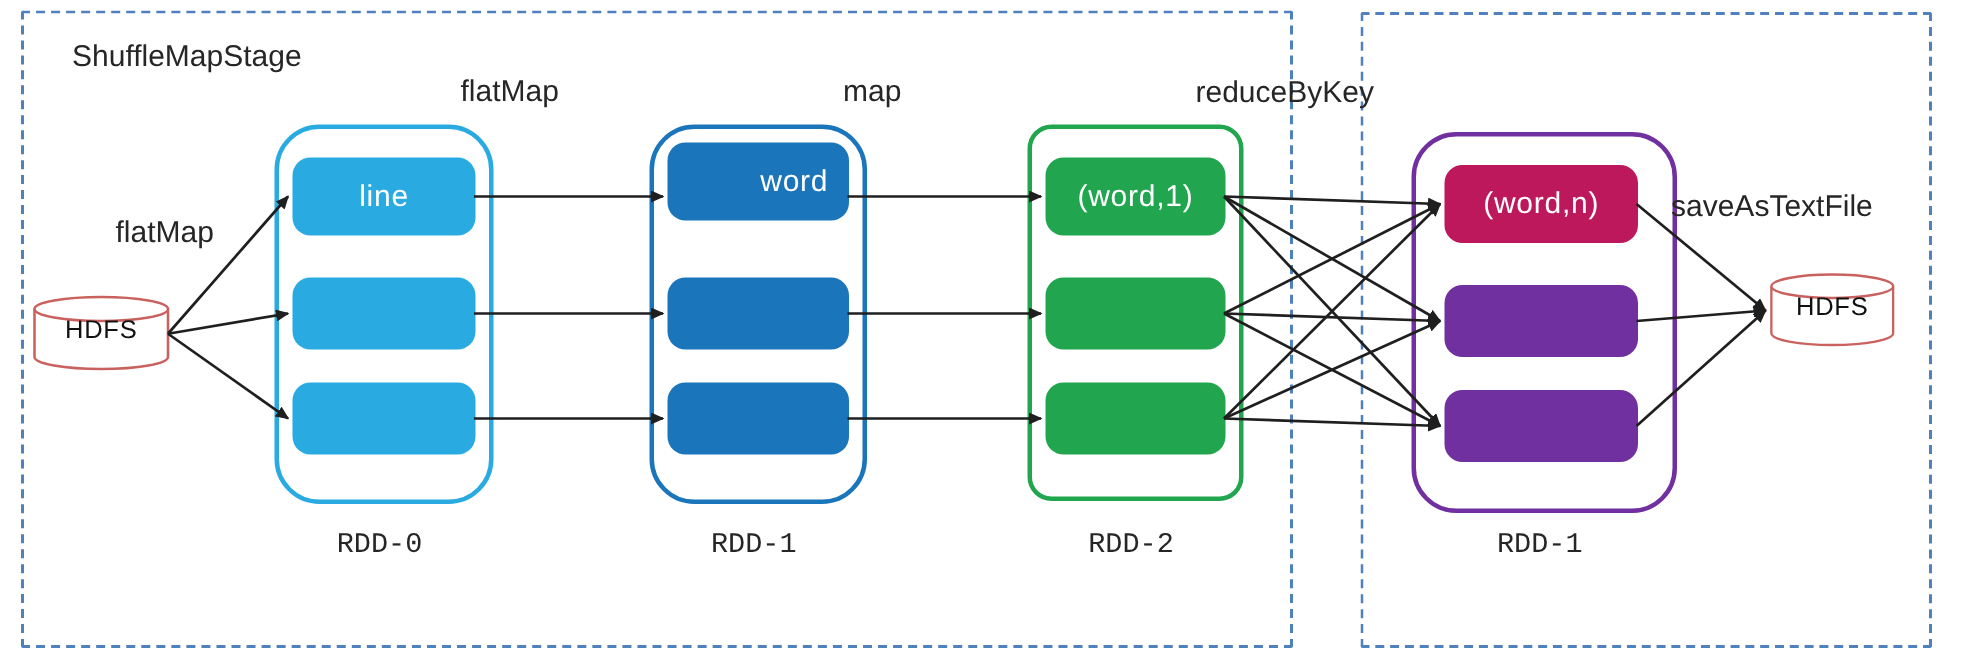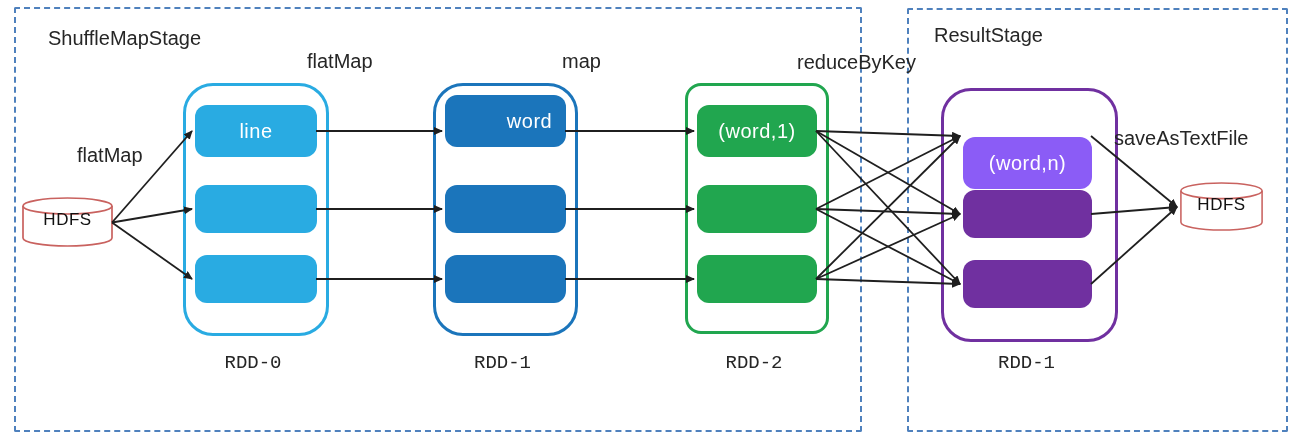--- a/index.html
+++ b/index.html
@@ -32,21 +32,20 @@
 </style>
 </head>
 <body>
 
 <div id="diagram">
 
   <div class="stage-box" style="left:14px;top:7px;width:844px;height:421px"></div>
   <div class="stage-box" style="left:907px;top:8px;width:377px;height:420px"></div>
 
   <div class="lbl" style="left:48px;top:27px">ShuffleMapStage</div>
-  <div class="lbl" style="left:934px;top:24px">ResultStage</div>
   <div class="lbl" style="left:77px;top:144px">flatMap</div>
   <div class="lbl" style="left:307px;top:50px">flatMap</div>
   <div class="lbl" style="left:562px;top:50px">map</div>
   <div class="lbl" style="left:1114px;top:127px">saveAsTextFile</div>
   <div class="lbl" style="left:797px;top:51px">reduceByKey</div>
 
   <div class="rdd" data-rdd="0" style="left: 183px; top: 83px; width: 140px; height: 247px; border-color: rgb(41, 171, 226);">
     <div class="partition" style="top: 19px; height: 52px; background: rgb(41, 171, 226);">
       <span>line</span>
     </div>
@@ -67,21 +66,21 @@
   <div class="rdd" data-rdd="2" style="left: 685px; top: 83px; width: 138px; height: 245px; border-color: rgb(33, 166, 79); border-radius: 16px;">
     <div class="partition" style="top: 19px; height: 52px; background: rgb(33, 166, 79);">
       <span>(word,1)</span>
     </div>
     <div class="partition" style="top: 99px; height: 48px; background: rgb(33, 166, 79);"></div>
     <div class="partition" style="top: 169px; height: 48px; background: rgb(33, 166, 79);"></div>
   </div>
   <div class="rdd-name" style="left:685px;top:352px;width:138px">RDD-2</div>
 
   <div class="rdd" data-rdd="3" style="left: 941px; top: 88px; width: 171px; height: 248px; border-color: rgb(112, 48, 160);">
-    <div class="partition" style="top: 19px; height: 52px; background: #8b5cf6; margin-top: 27px;">
+    <div class="partition" style="top: 19px; height: 52px; background: #be185d;">
       <span>(word,n)</span>
     </div>
     <div class="partition" style="top: 99px; height: 48px; background: rgb(112, 48, 160);"></div>
     <div class="partition" style="top: 169px; height: 48px; background: rgb(112, 48, 160);"></div>
   </div>
   <div class="rdd-name" style="left:941px;top:352px;width:171px">RDD-1</div>
 
   <div class="cylinder" style="left:22px;top:197px;width:91px;height:51px">
     <svg class="cyl-svg" viewBox="0 0 91 51" preserveAspectRatio="none">
       <path d="M1,9 v32 a44.5,8 0 0 0 89,0 v-32"></path>

